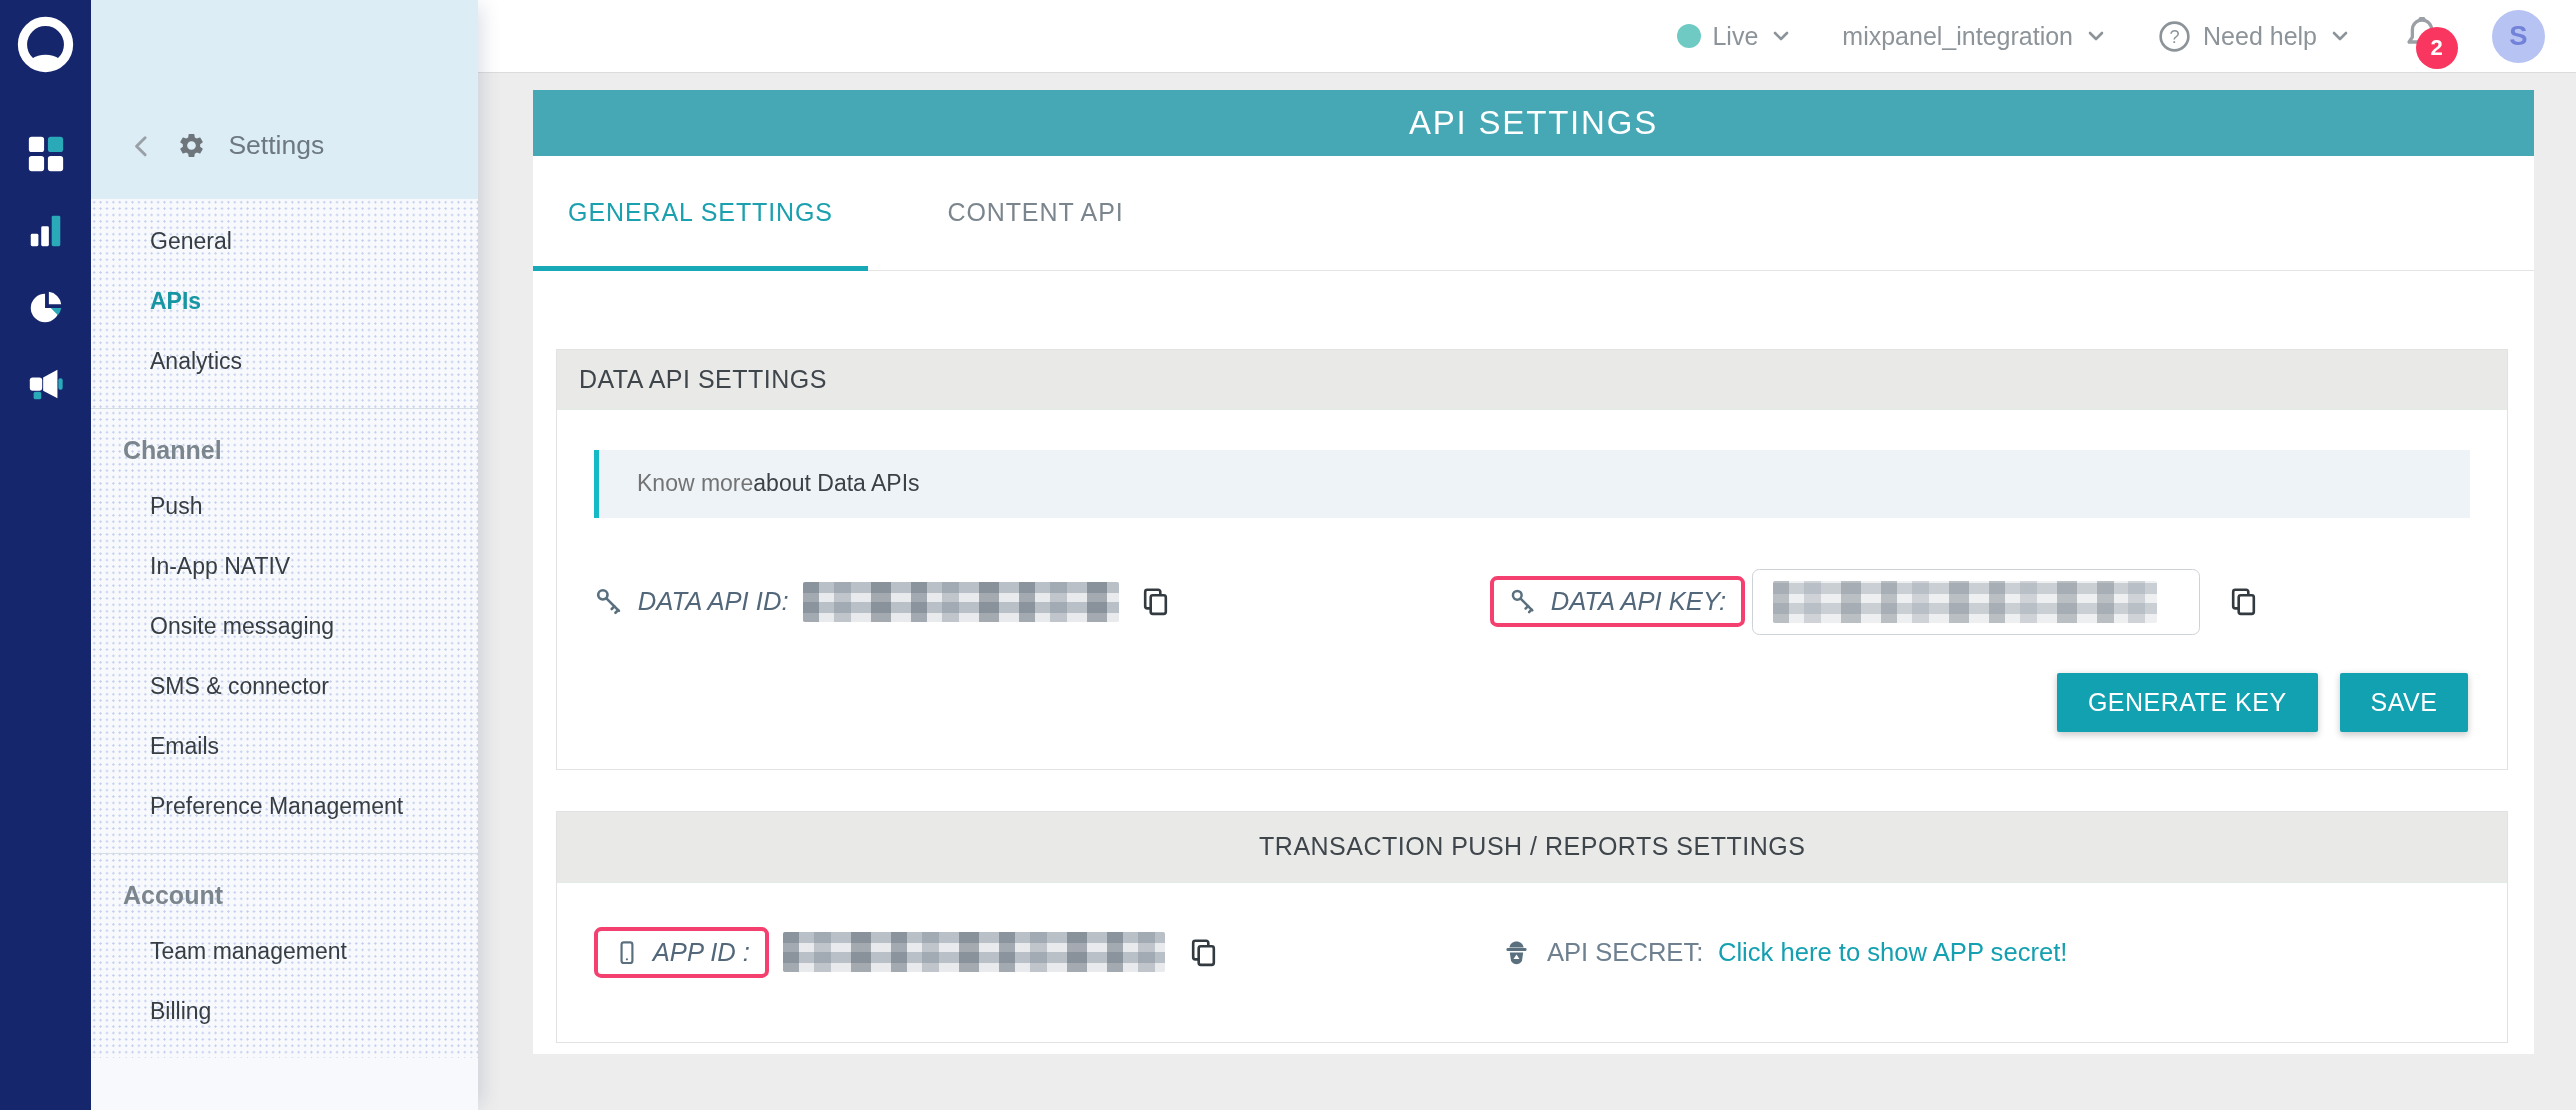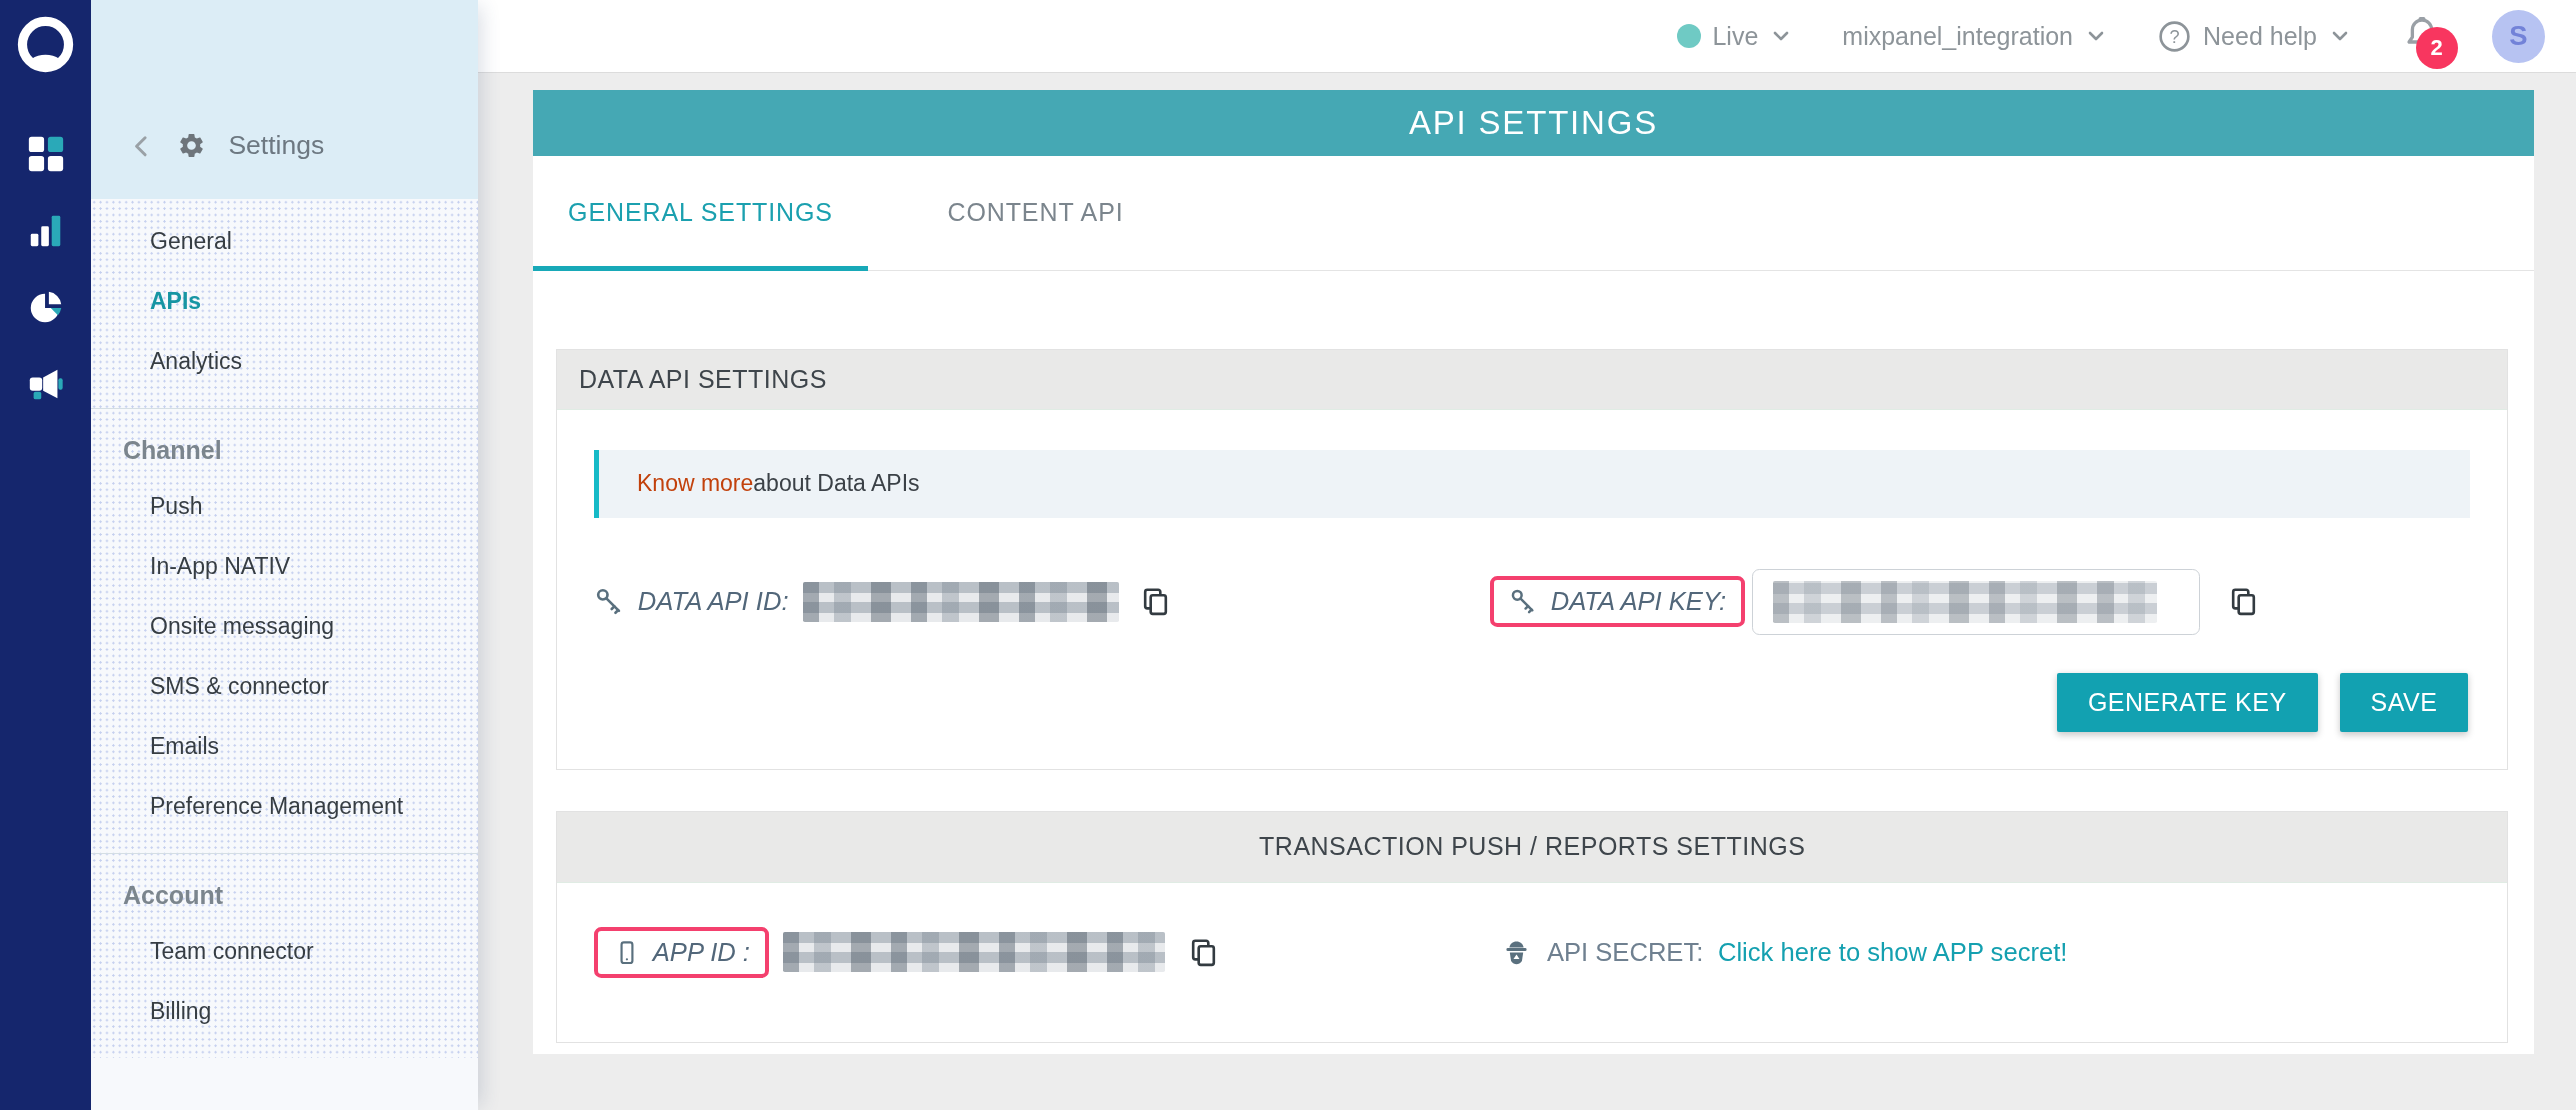--- a/index.html
+++ b/index.html
@@ -43,21 +43,21 @@
   .tab { width:335px; display:flex; align-items:center; justify-content:center; font-size:25px; letter-spacing:0.9px; color:#7b858d; cursor:pointer; position:relative; }
   .tab.active { color:#1ba0af; }
   .tab.active::after { content:""; position:absolute; left:0; right:0; bottom:-1.8px; height:5.5px; background:#18a9b8; }
   .card-body { padding:78px 25.6px 11px 23px; }
 
   .box { border:0.9px solid #e2e2e2; }
   .box-head { height:60px; background:#e9e9e8; border-bottom:1.8px solid #e0ece4; display:flex; align-items:center; padding-left:22px; font-size:25px; letter-spacing:0.5px; color:#3e454b; }
   .box-head.centered { justify-content:center; padding-left:0; height:71px; }
 
   .info-strip { margin:40px 37px 0 37px; height:68px; background:#eef3f7; border-left:5.5px solid #16bac7; display:flex; align-items:center; padding-left:38px; font-size:23px; color:#3b4147; }
-  .link-teal { color:#c2410c; cursor:pointer; }
+  .link-teal { color:#737373; cursor:pointer; }
 
   .api-row { display:flex; align-items:center; margin:51px 37px 0 37px; }
   .field-label { font-size:25.6px; color:#52677a; font-weight:500; white-space:nowrap;font-style:italic; }
   .mosaic { height:40px; border-radius:1.8px;
     background-image:
       repeating-linear-gradient(90deg, rgba(88,100,112,.48) 0 16.5px, rgba(88,100,112,0) 16.5px 31px, rgba(120,132,144,.36) 31px 48px, rgba(120,132,144,0) 48px 68px, rgba(70,82,94,.42) 68px 88px, rgba(70,82,94,0) 88px 108px),
       repeating-linear-gradient(0deg, rgba(255,255,255,.55) 0 9.1px, rgba(150,160,170,.35) 9.1px 20px),
       linear-gradient(#ccd1d6,#ccd1d6); }
   .mosaic.light { opacity:.75; }
   .icon-gap { margin:0 14.6px 0 12.8px; }
@@ -150,21 +150,21 @@
       <div class="side-section-label">Channel</div>
       <div class="side-item">Push</div>
       <div class="side-item">In-App NATIV</div>
       <div class="side-item">Onsite messaging</div>
       <div class="side-item">SMS &amp; connector</div>
       <div class="side-item">Emails</div>
       <div class="side-item">Preference Management</div>
     </div>
     <div class="side-section">
       <div class="side-section-label">Account</div>
-      <div class="side-item">Team connector</div>
+      <div class="side-item">Team management</div>
       <div class="side-item">Billing</div>
     </div>
   </div>
 </div>
 
 <div class="topbar">
   <div class="tb-group">
     <span class="live-dot"></span>
     <span>Live</span>
     <svg viewBox="0 0 24 24" width="24" height="24">

